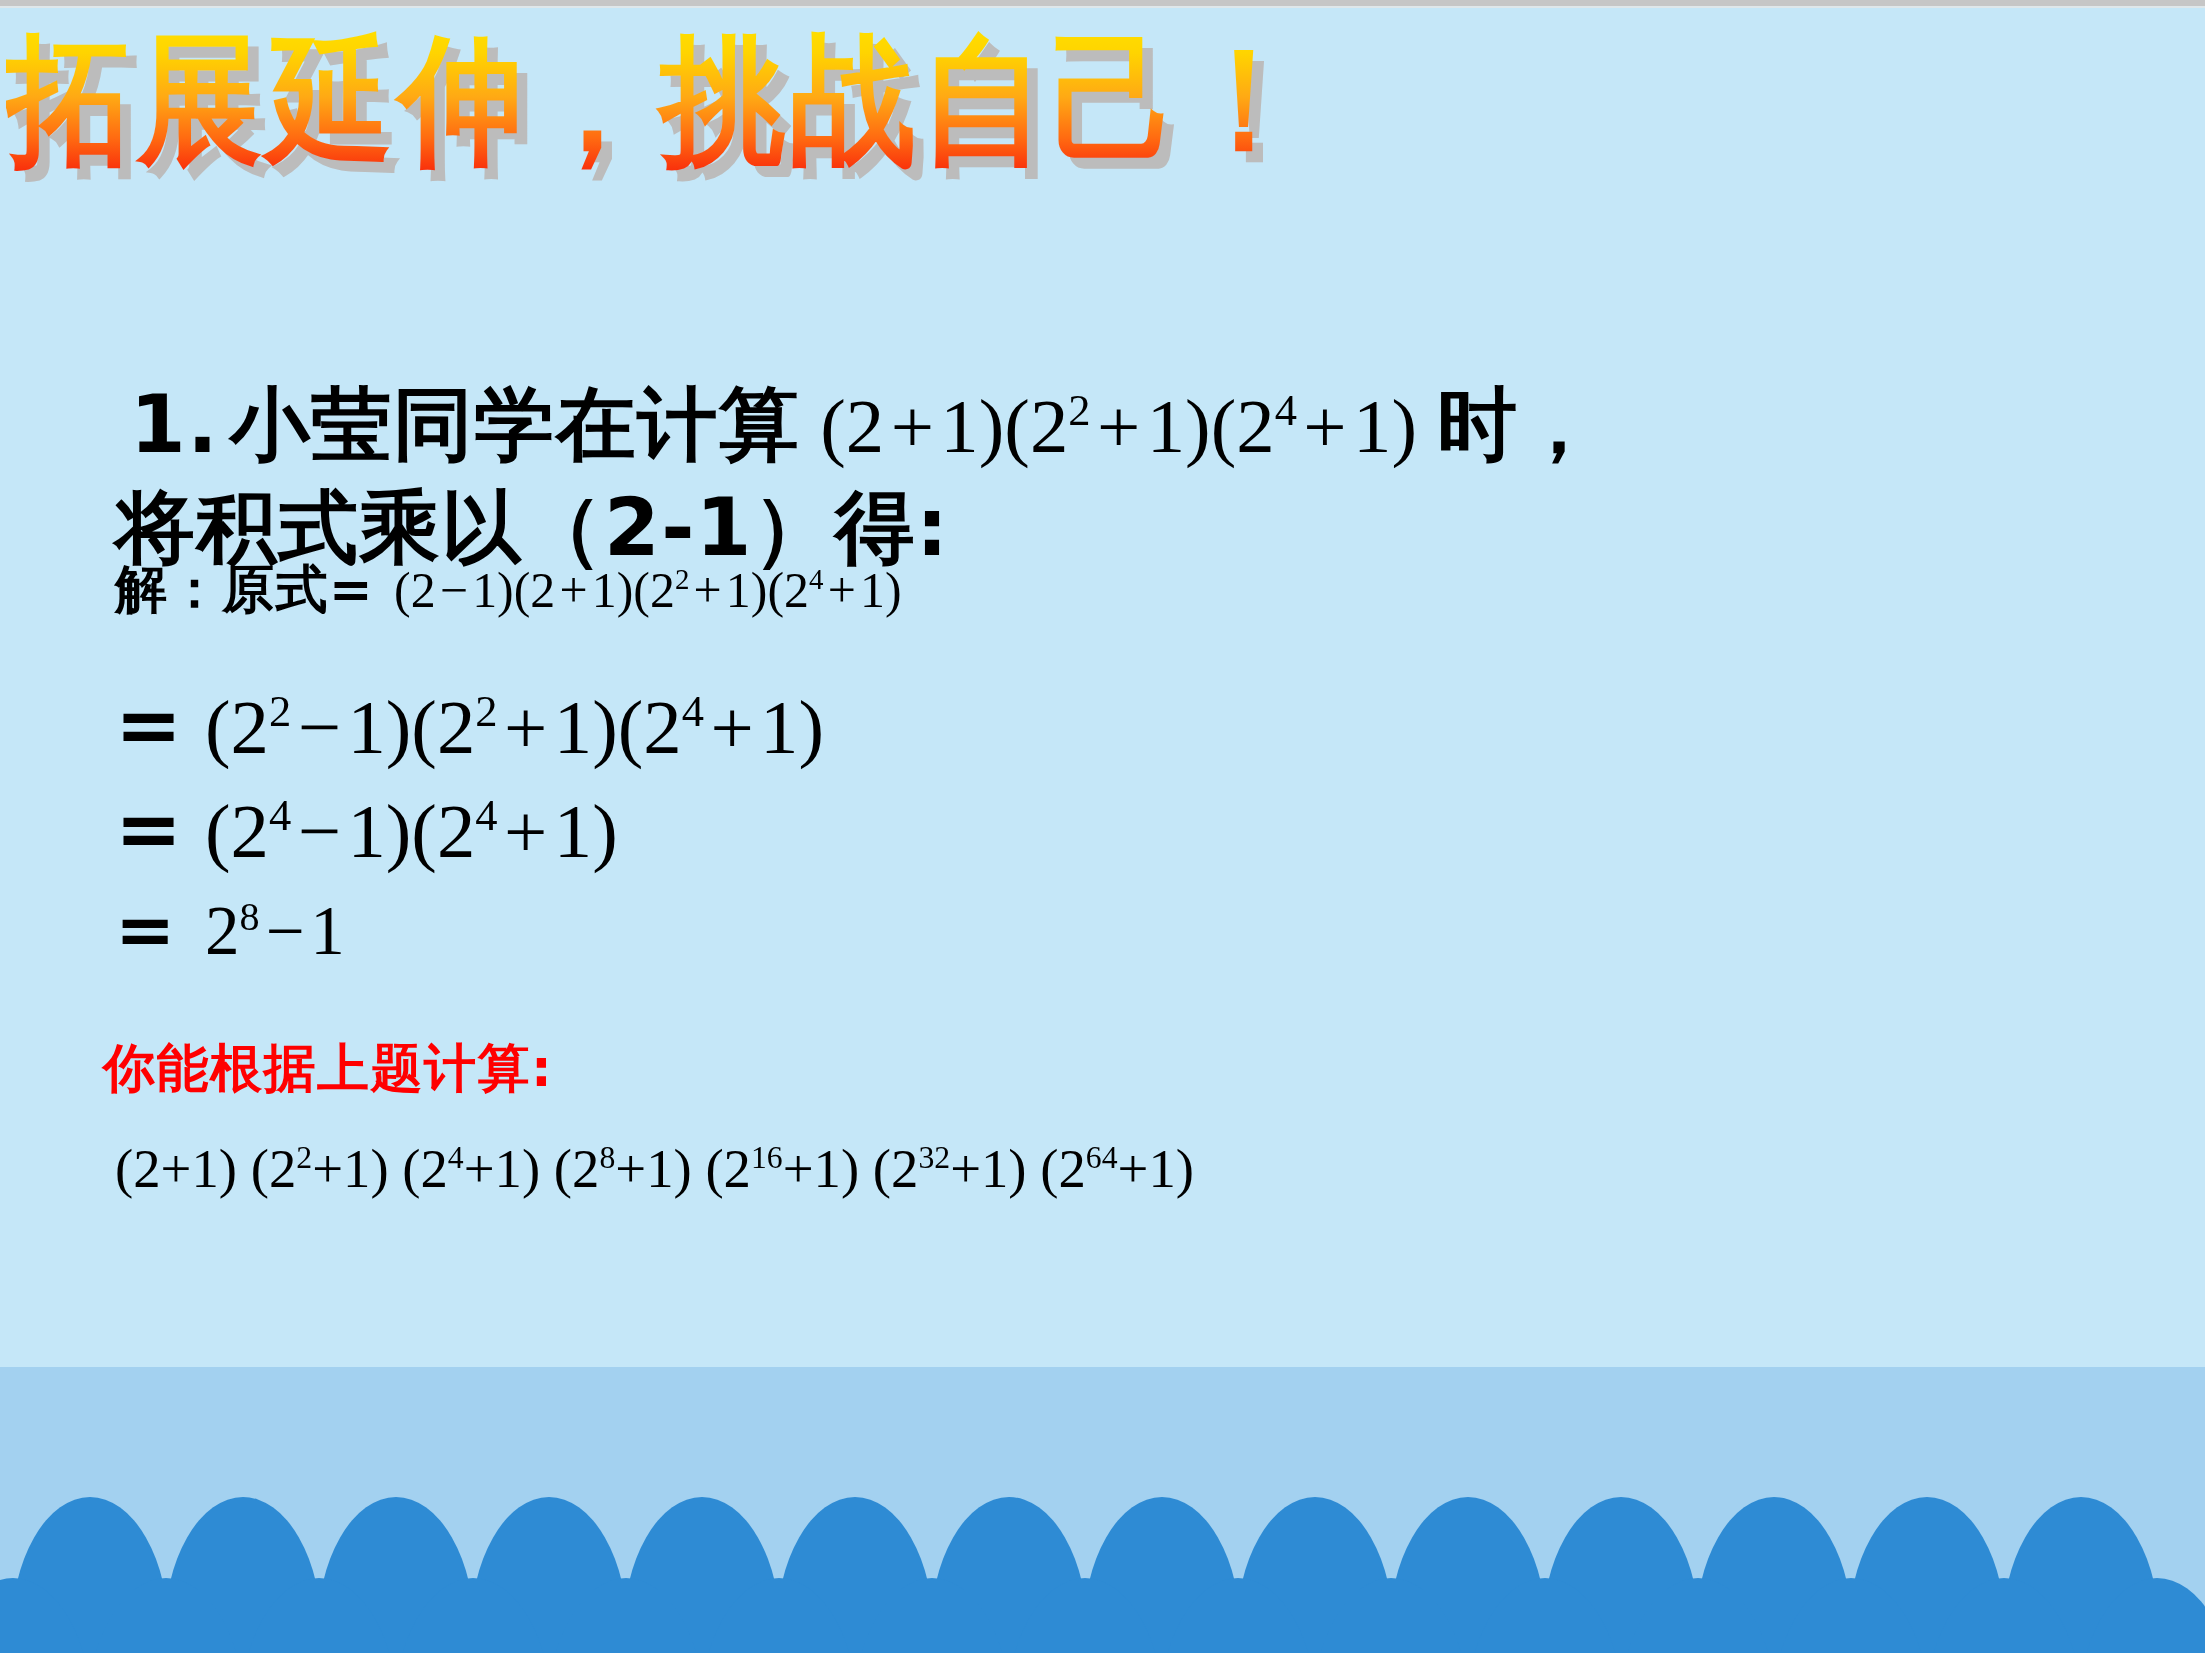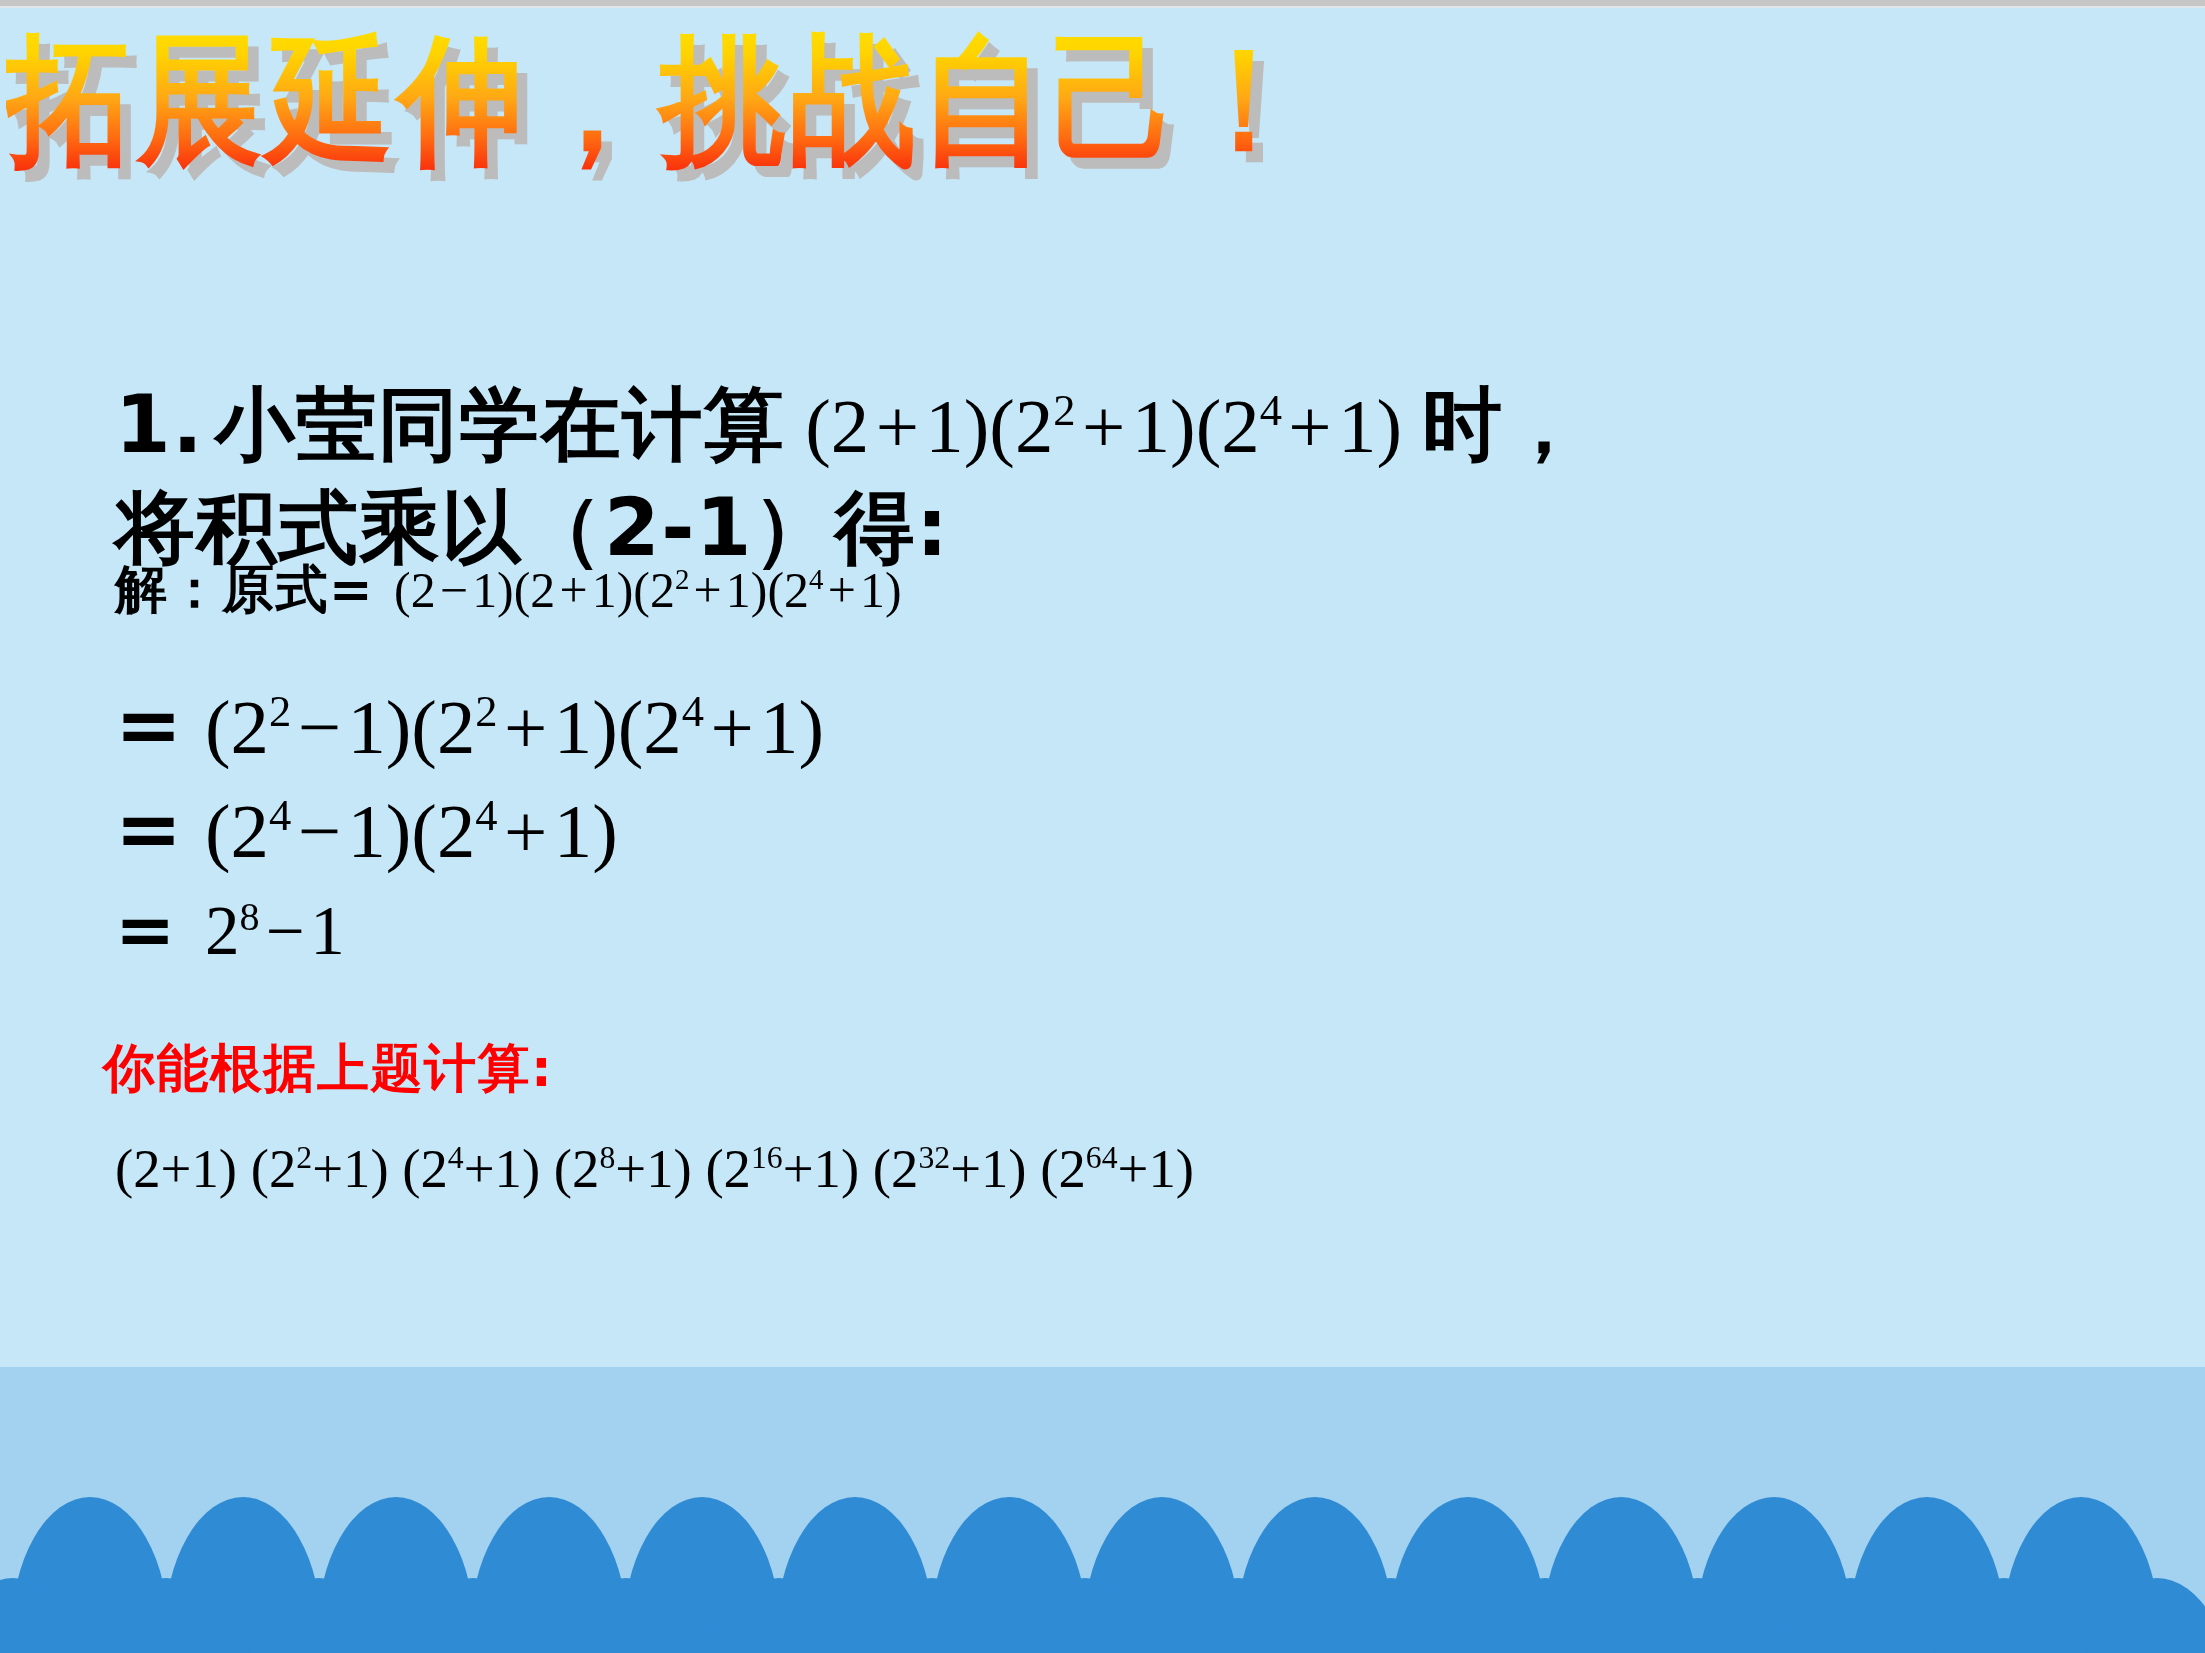--- a/index.html
+++ b/index.html
@@ -90,21 +90,21 @@
     font-weight: 700;
     letter-spacing: 1.5px;
   }
   sup {
     font-size: 0.58em;
     vertical-align: super;
     line-height: 0;
   }
 
   
-  #l1 { position:absolute; left:115px; top:194px;  font-size:80px; }
+  #l1 { position:absolute; left:130px; top:194px;  font-size:80px; }
   #l2 { position:absolute; left:115px; top:297px;  font-size:80px; }
   #l3 { position:absolute; left:115px; top:377px;  font-size:52px; }
   #l4 { position:absolute; left:115px; top:501px;  font-size:80px; }
   #l5 { position:absolute; left:115px; top:605px;  font-size:80px; }
   #l6 { position:absolute; left:115px; top:709px;  font-size:72px; }
   #l7 { position:absolute; left:103px; top:856px; font-size:52px; color:#ff0000; }
   #l8 { position:absolute; left:115px; top:957px; font-size:57px; }
 
   .eq { display:inline-block; width:90px; }
   .mexp {

